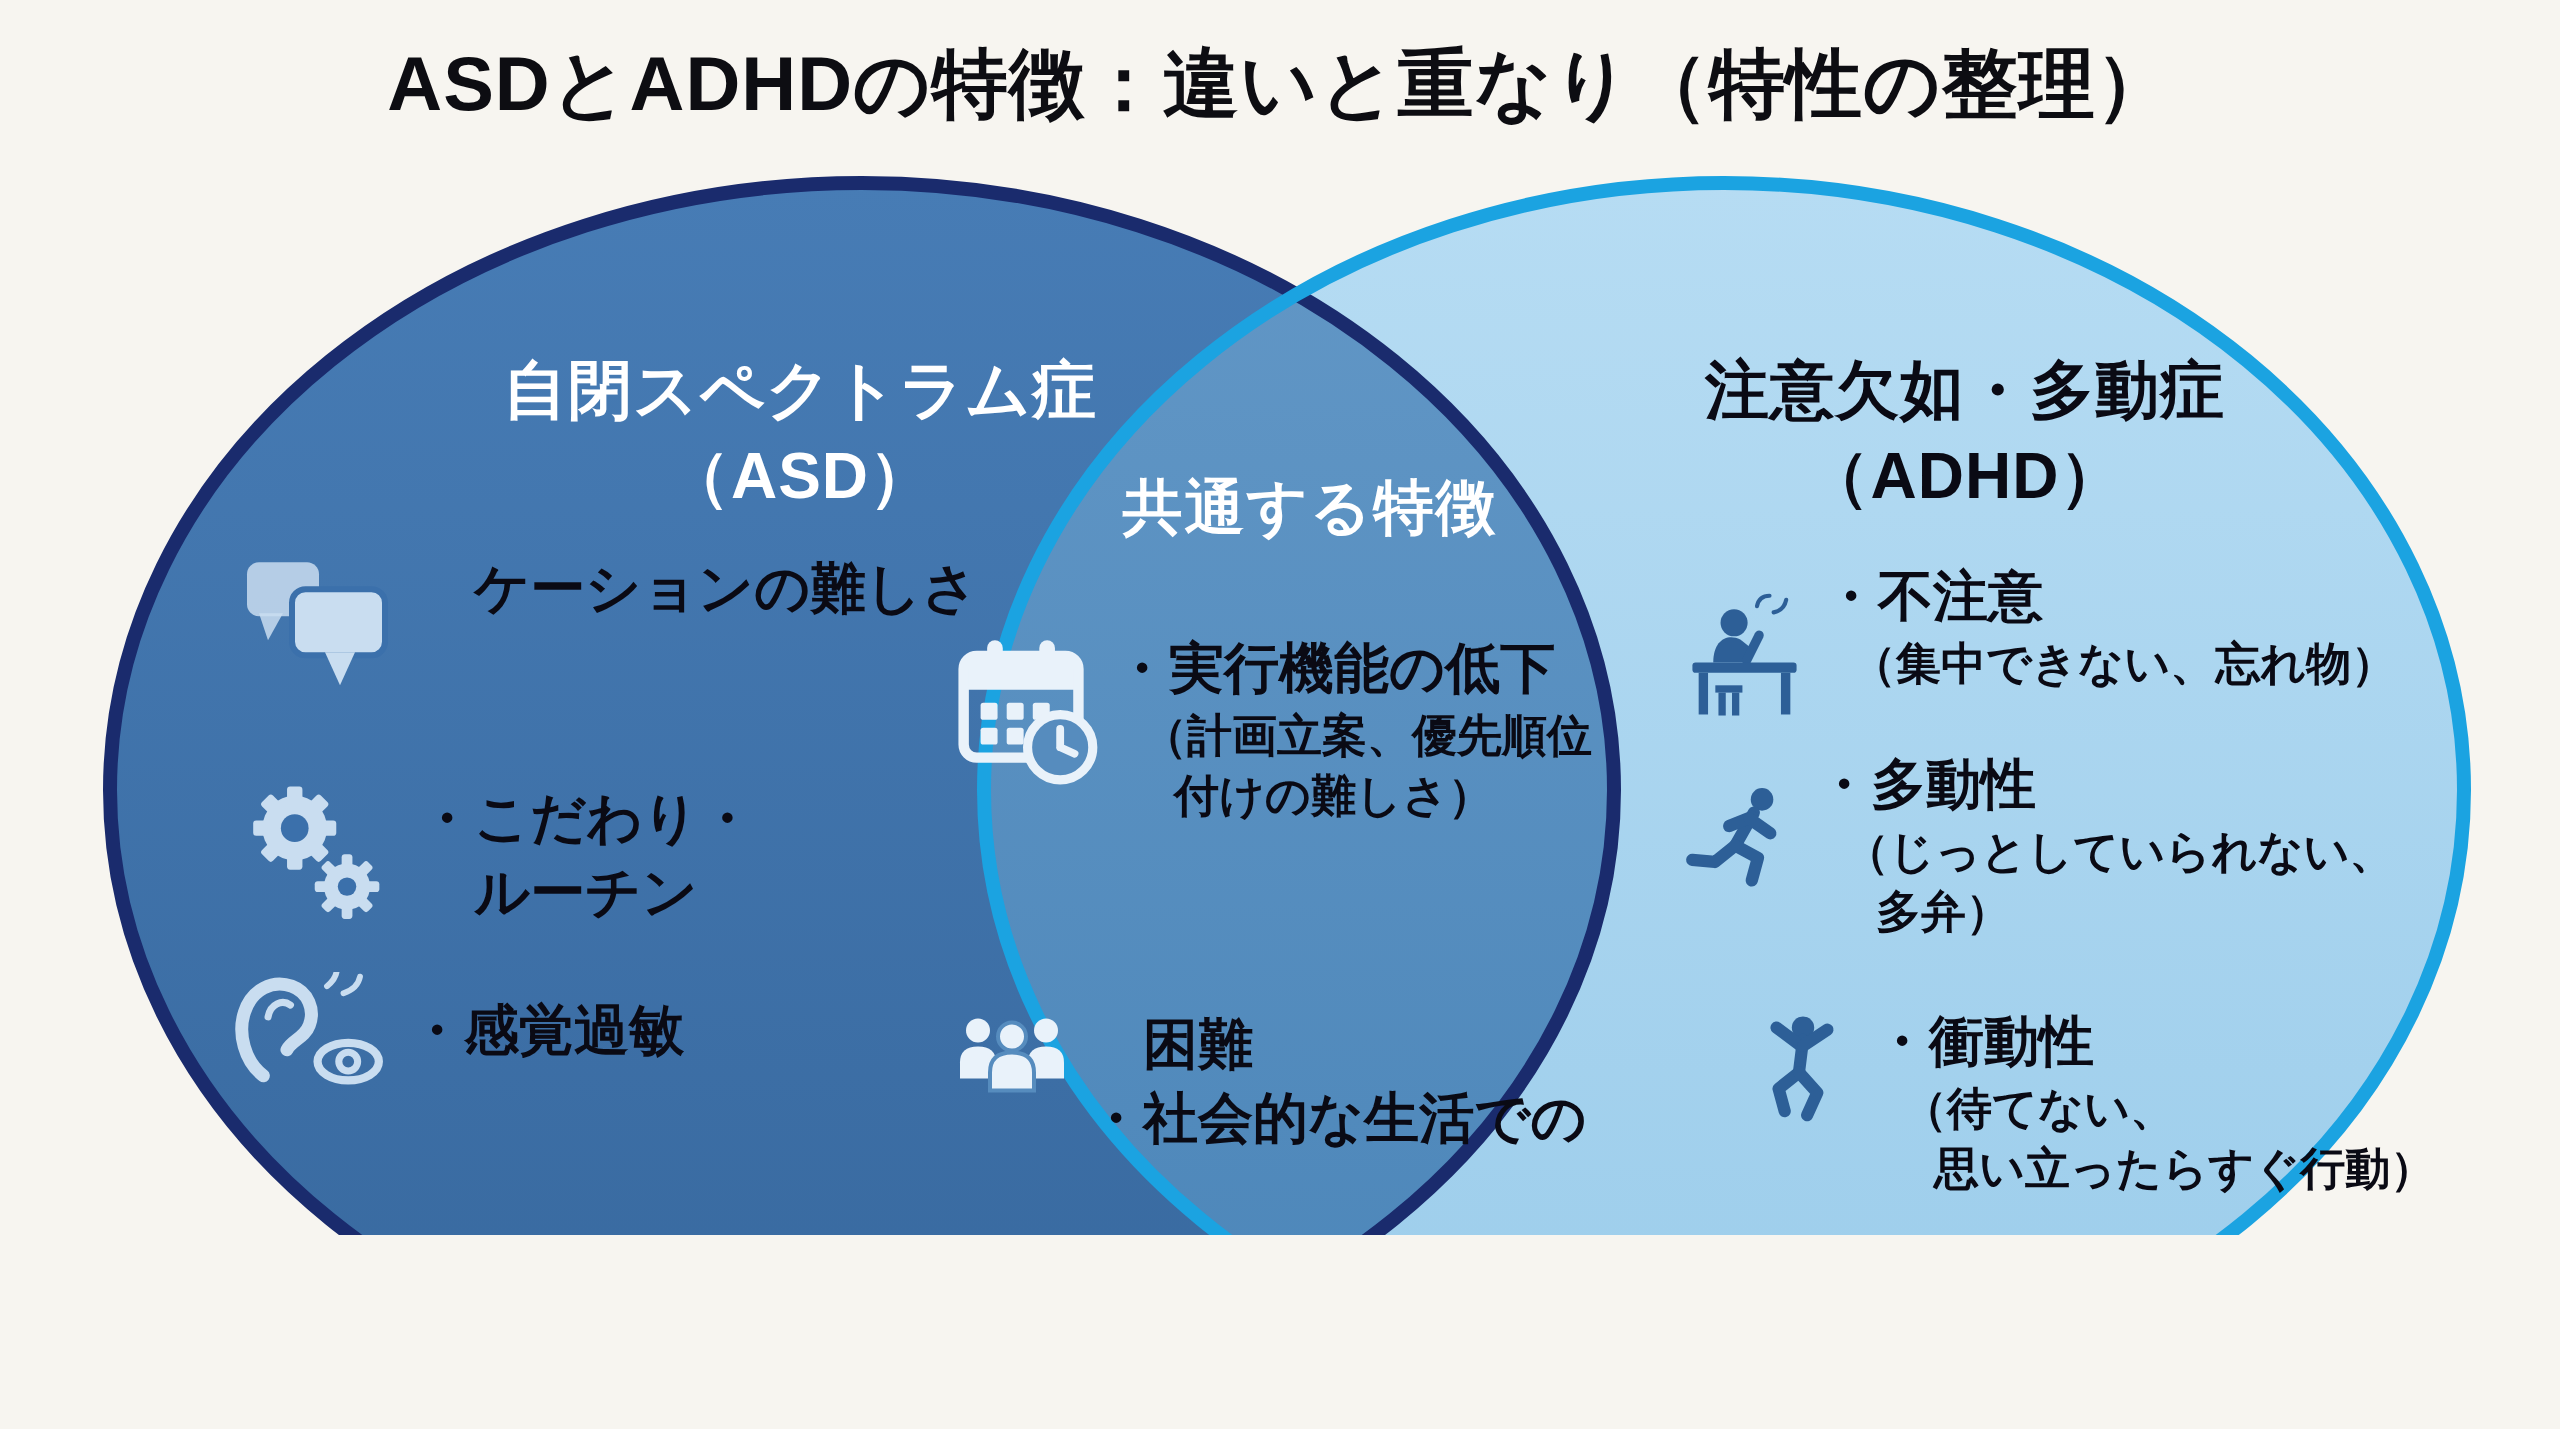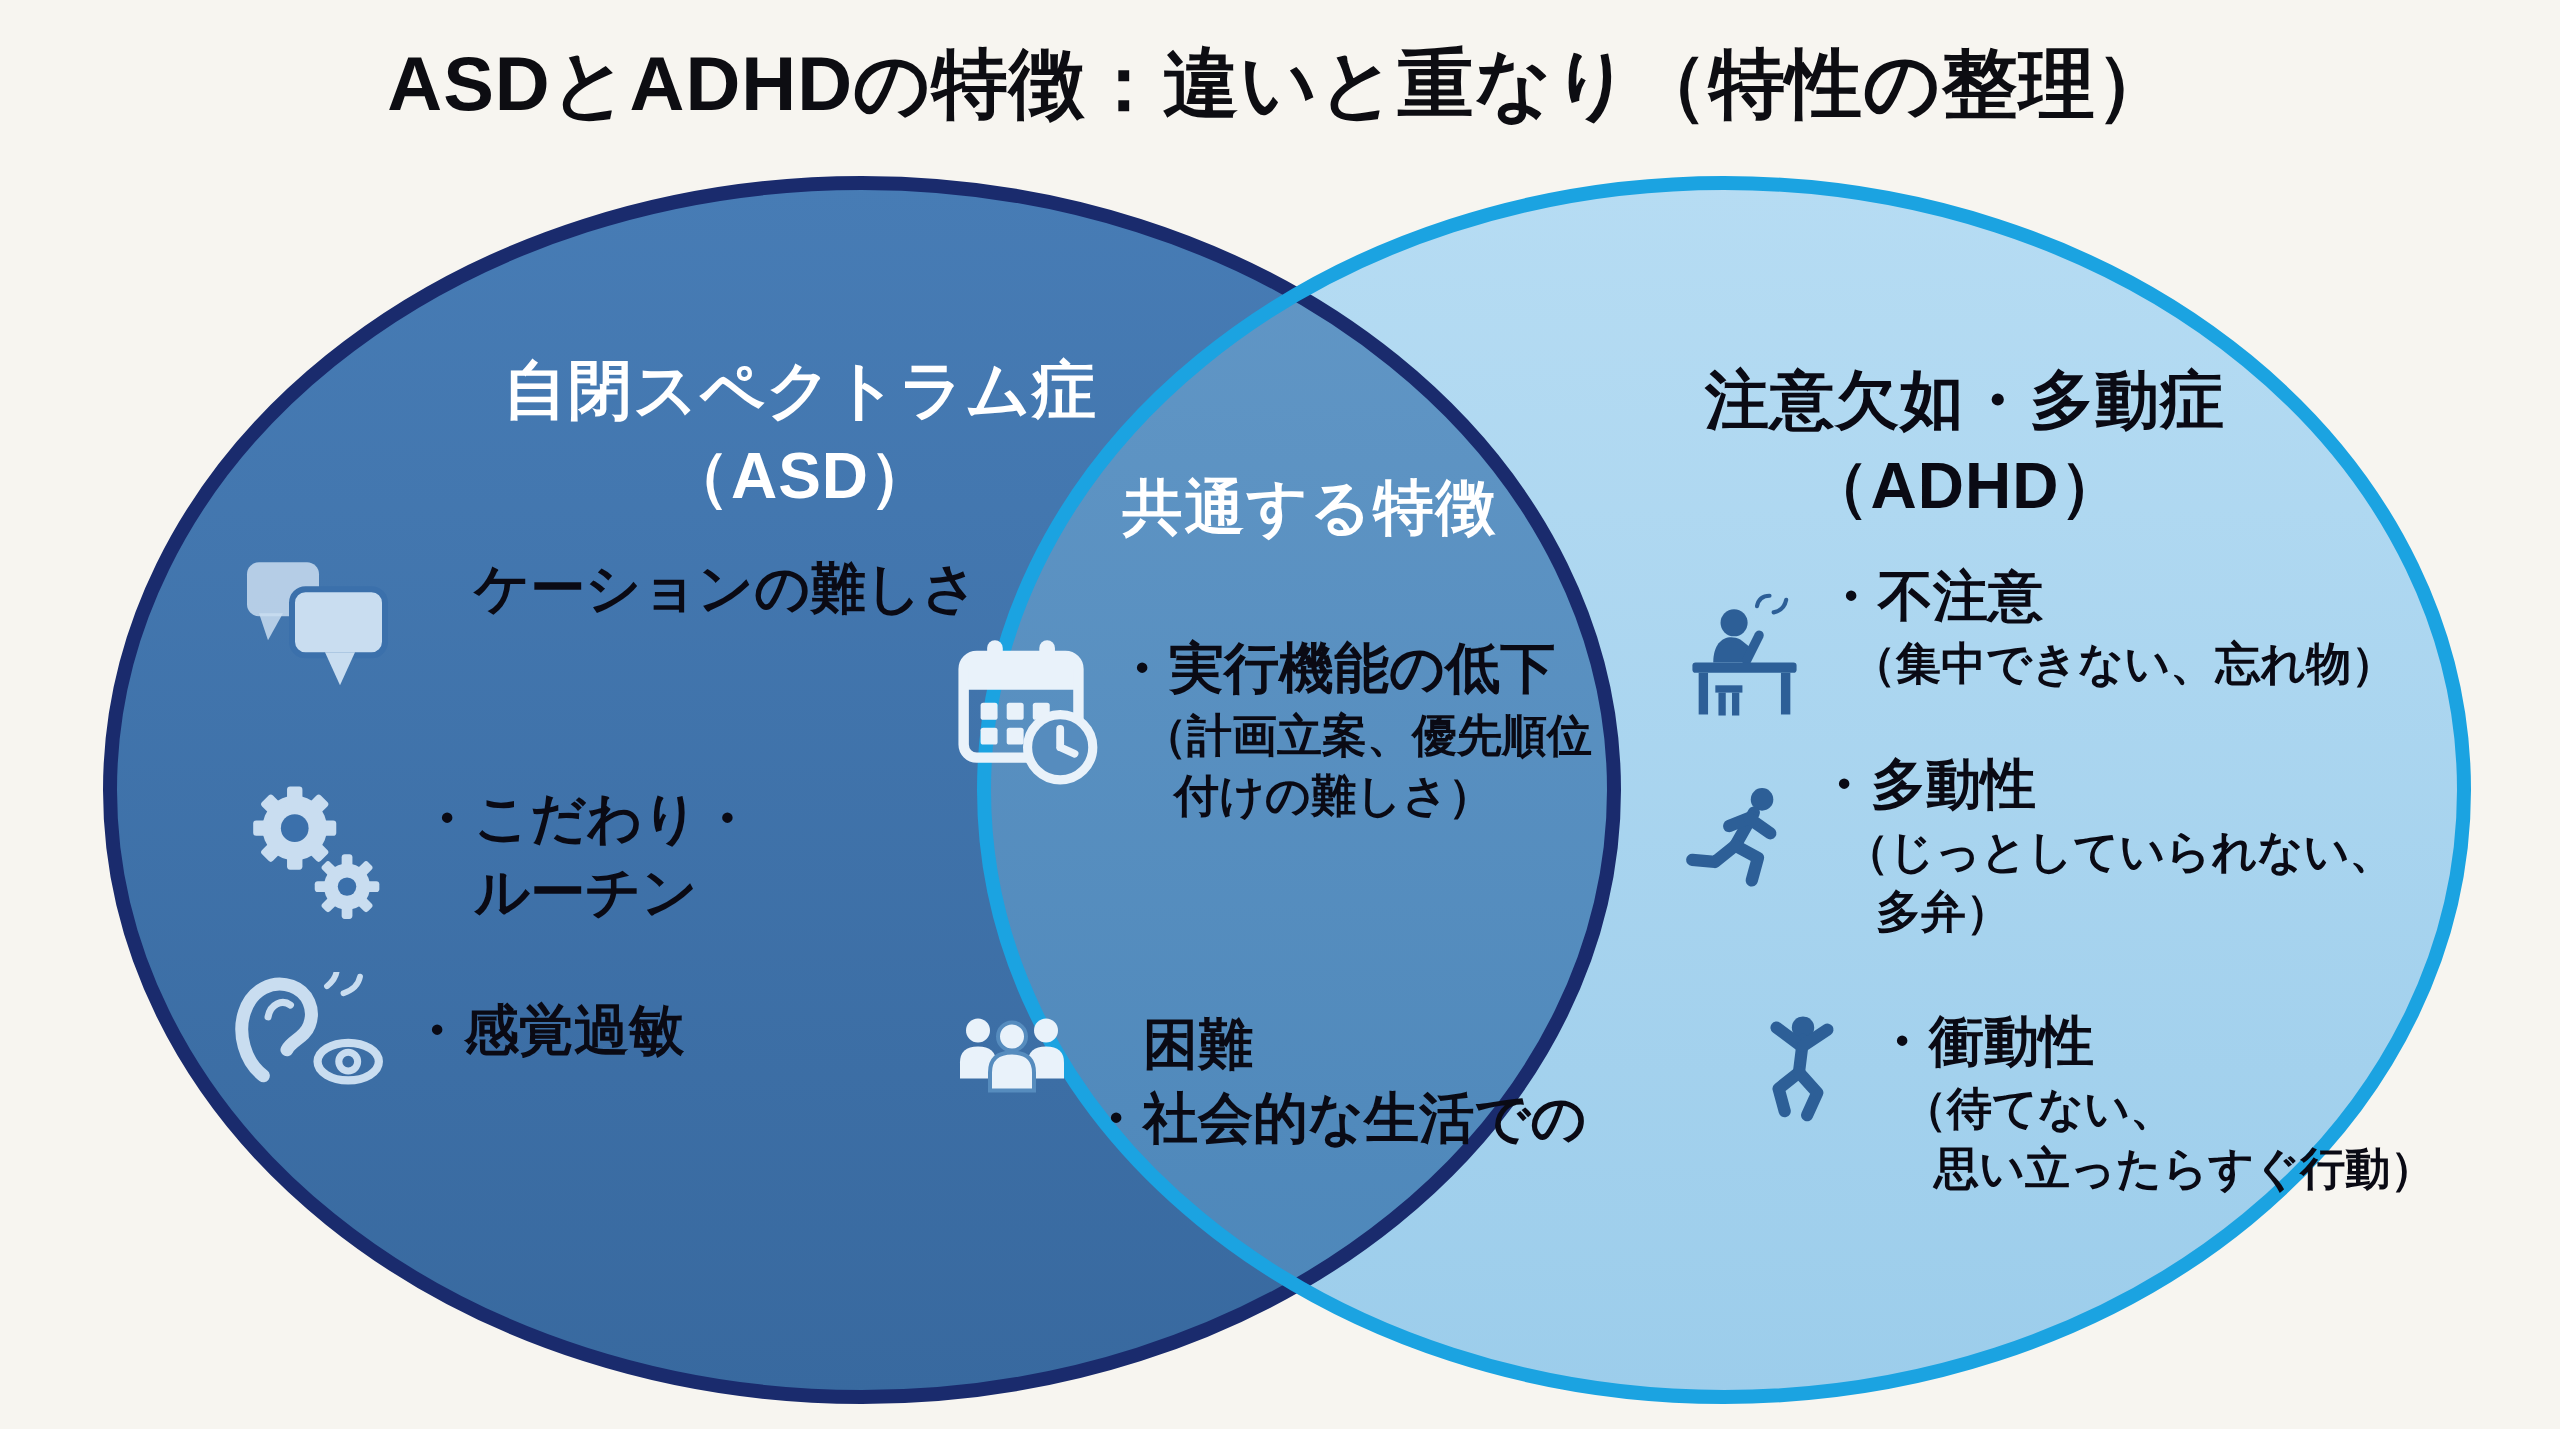--- a/index.html
+++ b/index.html
@@ -12,37 +12,37 @@
     --title-color:#0d0d12;
     --light-text:#ffffff;
     --dark-text:#0a0a14;
     --left-icon:#c9ddf0;
     --center-icon:#e9f2fa;
     --right-icon:#2d5f97;
   }
   *{margin:0;padding:0;box-sizing:border-box;}
   body{background:var(--page-bg);}
   #stage{
-    position:relative;width:2560px;height:1429px;overflow:hidden;
+    position:relative;width:2560px;height:1235px;overflow:hidden;
     background:var(--page-bg);
     font-family:"Liberation Sans","DejaVu Sans",sans-serif;
     color:var(--dark-text);
   }
   .main-title{
     position:absolute;left:0;right:0;top:34px;text-align:center;
     font-size:76px;font-weight:900;color:var(--title-color);letter-spacing:1px;
   }
   #venn{position:absolute;left:0;top:0;width:2560px;height:1429px;}
 
   .circle-title{
     position:absolute;text-align:center;font-weight:900;line-height:1.34;
     font-size:64px;letter-spacing:1px;margin-top:40px;
   }
   .circle-title.asd{left:420px;top:308px;width:760px;color:var(--light-text);}
-  .circle-title.adhd{left:1600px;top:318px;width:730px;color:var(--dark-text);}
+  .circle-title.adhd{left:1600px;top:308px;width:730px;color:var(--dark-text);}
 
   .overlap-header{
     position:absolute;left:1030px;top:468px;width:560px;text-align:center;
     color:var(--light-text);font-size:60px;font-weight:900;letter-spacing:2px;
   }
 
   .item{position:absolute;display:flex;align-items:flex-start;gap:16px;}
   .item .txt{display:flex;flex-direction:column;}
   .main-line{font-size:55px;font-weight:900;line-height:1.34;color:var(--dark-text);}
   .cont{padding-left:55px;}

